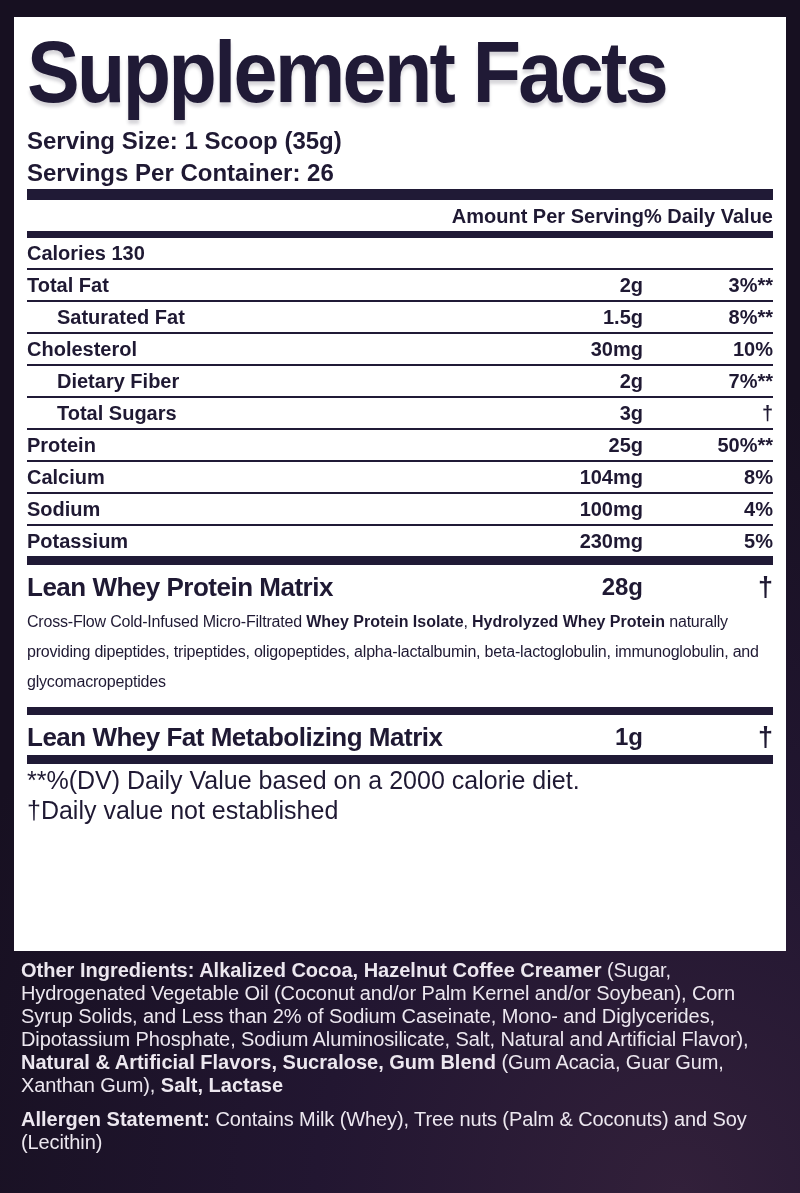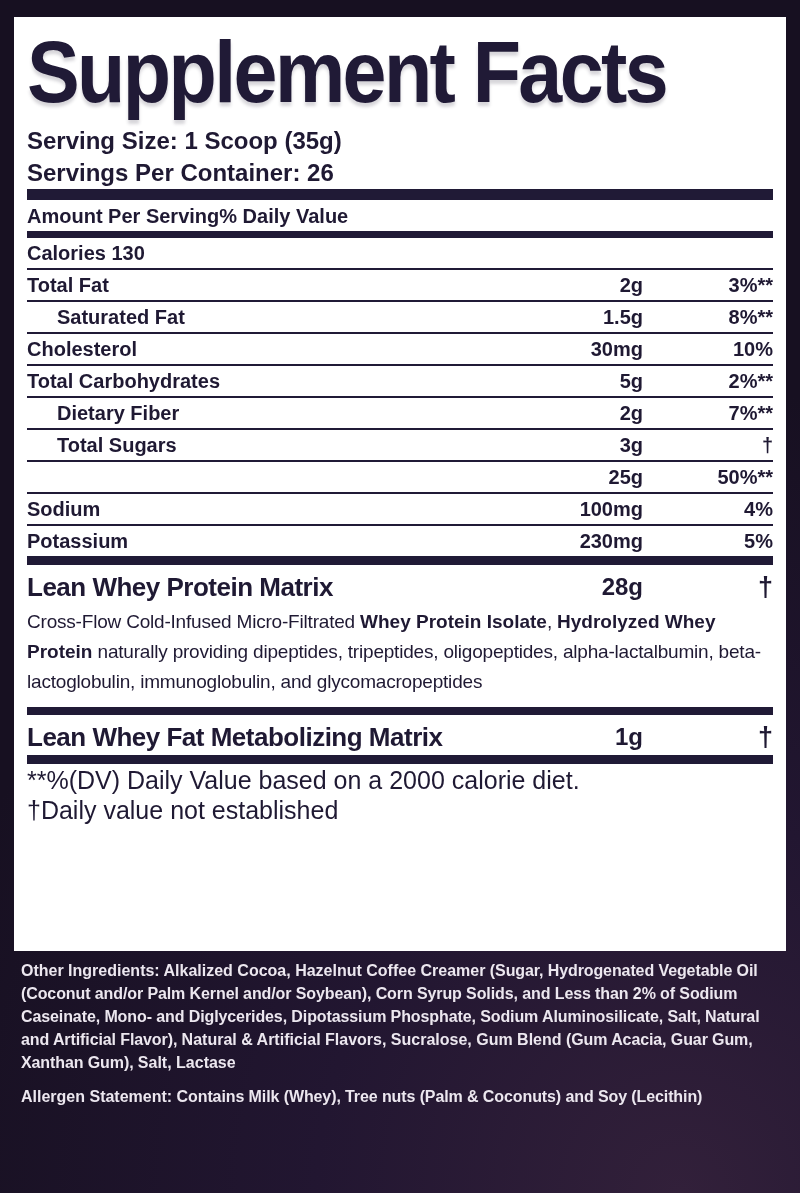--- a/index.html
+++ b/index.html
@@ -29,21 +29,21 @@
   .serv { font-size: 24px; font-weight: 700; line-height: 32px; }
   .serv:last-of-type { margin-bottom: 10px; }
 
   .bar { background: #201a36; width: 100%; }
   .bar-10 { height: 11px; }
   .bar-9  { height: 9px; }
   .bar-8  { height: 8px; }
   .bar-7  { height: 7px; }
 
   .hdr {
-    display: flex; justify-content: flex-start;
+    display: flex; justify-content: flex-end;
     font-size: 20px; font-weight: 700; line-height: 26px;
     padding: 3px 0 2px;
   }
   .nrow {
     display: flex; align-items: baseline;
     font-size: 20px; font-weight: 700; line-height: 25px;
     padding: 3px 0 2px;
     border-bottom: 2px solid #201a36;
     justify-content: flex-end;
   }
@@ -55,27 +55,27 @@
   .mrow {
     display: flex; align-items: flex-end;
     font-size: 26px; font-weight: 700; line-height: 32px;
     padding: 6px 0 2px;
   }
   .mrow .mt { flex: 1 1 auto; letter-spacing: -0.5px; }
   .mrow .ma { width: 120px; text-align: right; font-size: 24px; }
   .mrow .md { width: 130px; text-align: right; font-size: 27px; }
 
   .mdesc {
-    font-size: 19px; line-height: 30px; letter-spacing: -0.2px;
+    font-size: 16px; line-height: 30px; letter-spacing: -0.2px;
     padding: 2px 0 10px;
   }
   .fnote { font-size: 25px; line-height: 28px; padding-top: 2px; }
 
   .bottom { padding: 8px 7px 0; }
-  .bp { font-size: 16px; line-height: 23px; letter-spacing: -0.1px; margin-bottom: 11px; color: #ece7ef; font-weight: bold; }
+  .bp { font-size: 20px; line-height: 23px; letter-spacing: -0.1px; margin-bottom: 11px; color: #ece7ef; }
   .bp b, .mdesc b { letter-spacing: 0; }
 </style>
 </head>
 <body>
 
 <div class="bg">
 
   <div class="panel">
     <h1 class="title">Supplement Facts</h1>
 
@@ -103,38 +103,39 @@
     <div class="nrow ind">
       <span class="n">Saturated Fat</span>
       <span class="a">1.5g</span>
       <span class="d">8%**</span>
     </div>
     <div class="nrow">
       <span class="n">Cholesterol</span>
       <span class="a">30mg</span>
       <span class="d">10%</span>
     </div>
-    <div class="nrow">
-      <span class="n">Total Carbohydrates</span>
-      <span class="a">5g</span>
-      <span class="d">2%**</span>
-    </div>
     <div class="nrow ind">
       <span class="n">Dietary Fiber</span>
       <span class="a">2g</span>
       <span class="d">7%**</span>
     </div>
     <div class="nrow ind">
       <span class="n">Total Sugars</span>
       <span class="a">3g</span>
       <span class="d">†</span>
     </div>
     <div class="nrow">
+      <span class="n">Protein</span>
       <span class="a">25g</span>
       <span class="d">50%**</span>
+    </div>
+    <div class="nrow">
+      <span class="n">Calcium</span>
+      <span class="a">104mg</span>
+      <span class="d">8%</span>
     </div>
     <div class="nrow">
       <span class="n">Sodium</span>
       <span class="a">100mg</span>
       <span class="d">4%</span>
     </div>
     <div class="nrow" style="border-bottom:none">
       <span class="n">Potassium</span>
       <span class="a">230mg</span>
       <span class="d">5%</span>

